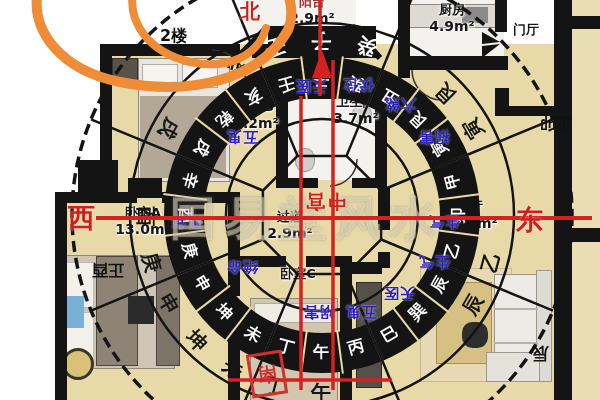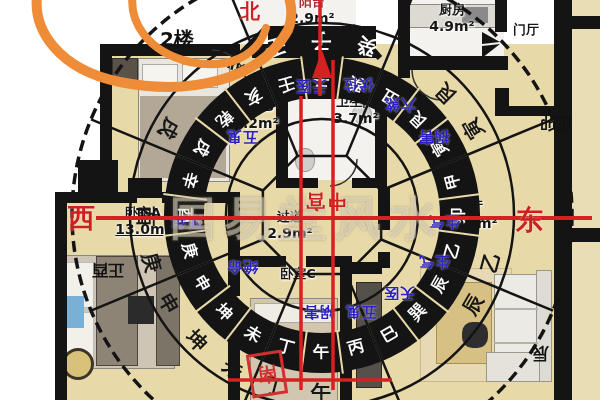--- a/index.html
+++ b/index.html
@@ -202,21 +202,21 @@
         <div class="room-area">2.9m²</div>
       </div>
       <div class="room-label" style="left: 356px; top: 94px;">
         <div>卫生间</div>
         <div class="room-area">3.7m²</div>
       </div>
       <div class="room-label" style="left: 256px; top: 99px;">
         <div>卧室B</div>
         <div class="room-area">9.2m²</div>
       </div>
-      <div class="room-label" style="left: 143px; top: 205px; text-decoration: underline;">
+      <div class="room-label" style="left: 143px; top: 205px;">
         <div>卧室A</div>
         <div class="room-area">13.0m²</div>
       </div>
       <div class="room-label" style="left: 290px; top: 209px;">
         <div>过道</div>
         <div class="room-area">2.9m²</div>
       </div>
       <div class="room-label" style="left: 298px; top: 266px;">
         <div>卧室C</div>
       </div>
@@ -280,19 +280,19 @@
       <div class="ring-char" style="left: 223px; top: 355.42px; color: rgb(22, 22, 22); font-size: 20px; transform: rotate(390deg);">未</div>
       <div class="ring-char" style="left: 186.549px; top: 327.451px; color: rgb(22, 22, 22); font-size: 20px; transform: rotate(405deg);">坤</div>
       <div class="ring-char" style="left: 158.58px; top: 291px; color: rgb(22, 22, 22); font-size: 20px; transform: rotate(420deg);">申</div>
       <div class="ring-char" style="left: 140.997px; top: 248.552px; color: rgb(22, 22, 22); font-size: 20px; transform: rotate(435deg);">庚</div>
       <div class="ring-char" style="left: 135px; top: 203px; color: rgb(22, 22, 22); font-size: 20px; transform: rotate(450deg);">酉</div>
       <div class="ring-char" style="left: 158.58px; top: 115px; color: rgb(22, 22, 22); font-size: 20px; transform: rotate(480deg);">戌</div>
       <div class="ring-char" style="left: 223px; top: 50.5795px; color: rgb(22, 22, 22); font-size: 20px; transform: rotate(510deg);">亥</div>
       <div class="ring-char" style="left: 265.448px; top: 32.9971px; color: rgb(255, 255, 255); font-size: 20px; transform: rotate(525deg);">壬</div>
     </div>
   <div id="extra-labels" class="abs">
-      <div class="extra-label" style="left: 160px; top: 26px; font-size: 20px; color: rgb(17, 17, 17); transform: rotate(0deg);">2楼</div>
+      <div class="extra-label" style="left: 160px; top: 26px; font-size: 16px; color: rgb(17, 17, 17); transform: rotate(0deg);">2楼</div>
       <div class="extra-label" style="left: 92px; top: 259px; font-size: 16px; color: rgb(17, 17, 17); transform: rotate(180deg);">正酉</div>
       <div class="extra-label" style="left: 540px; top: 112px; font-size: 16px; color: rgb(17, 17, 17); transform: rotate(180deg);">正卯</div>
       <div class="extra-label" style="left: 532px; top: 342px; font-size: 17px; color: rgb(17, 17, 17); transform: rotate(180deg);">辰</div>
     </div>
 
 </div>
 
 </body></html>

